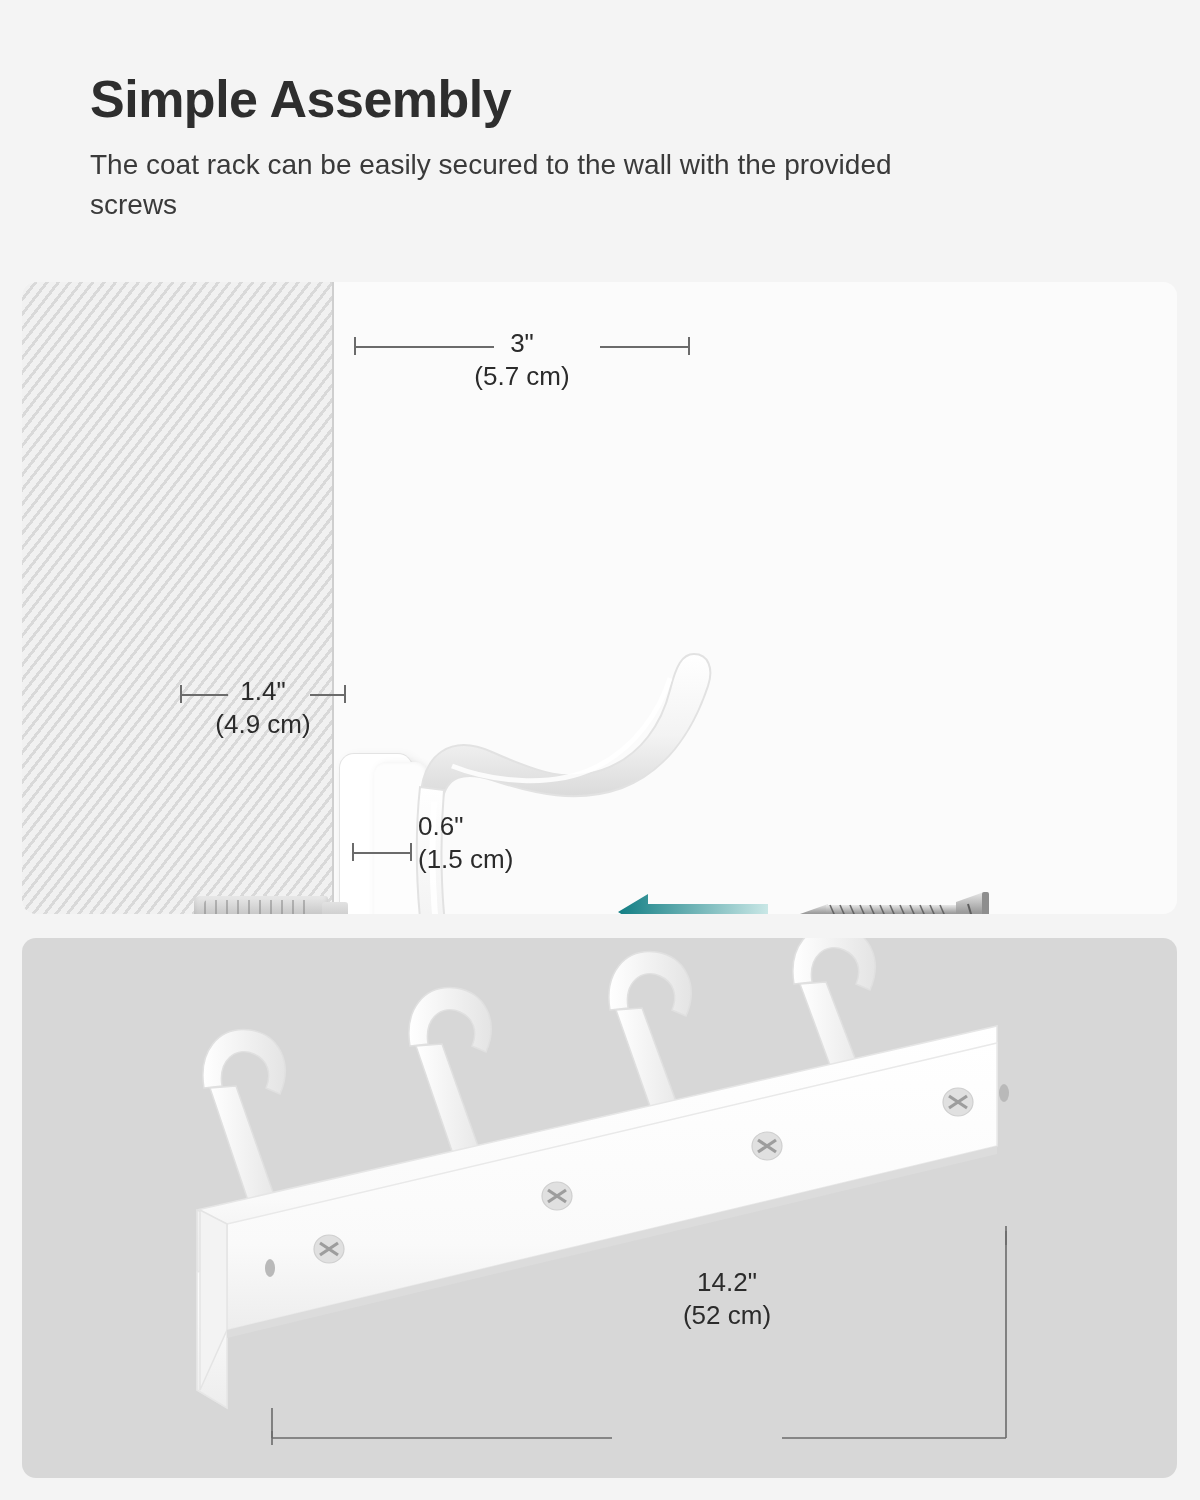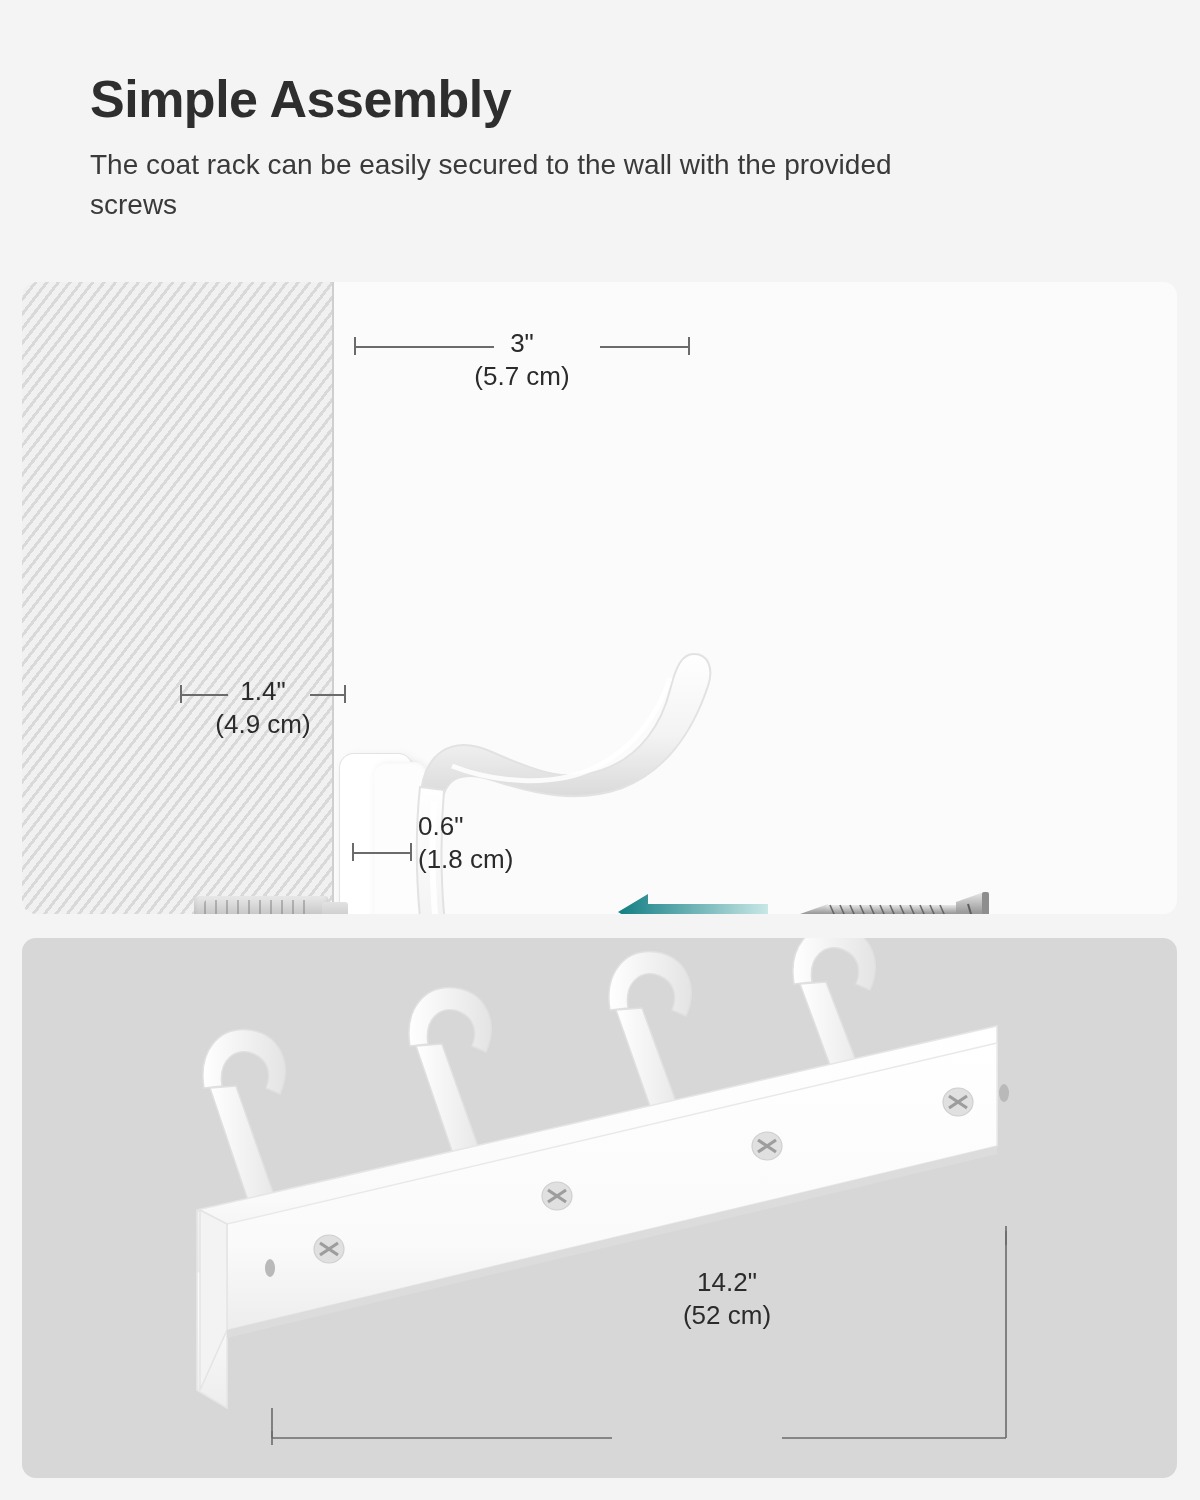--- a/index.html
+++ b/index.html
@@ -297,21 +297,21 @@
       <span>(4.9 cm)</span>
     </div>
   </div>
 
   <div>
     <div class="dim-line dim-h" style="left:330px; top:570px; width:60px;"></div>
     <div class="tick" style="left:330px; top:561px;"></div>
     <div class="tick" style="left:388px; top:561px;"></div>
     <div class="dim-label" style="left:396px; top:528px; width:190px; text-align:left;">
       <span>0.6"</span><br>
-      <span>(1.8 cm)</span>
+      <span>(1.5 cm)</span>
     </div>
   </div>
 </div>
 
 <div class="panel" id="panel-bottom">
 
   <svg class="rack-wrap" viewBox="0 0 1155 540">
     <defs>
       <linearGradient id="boardFace" x1="0" y1="0" x2="0" y2="1">
         <stop offset="0%" stop-color="#ffffff"></stop>

